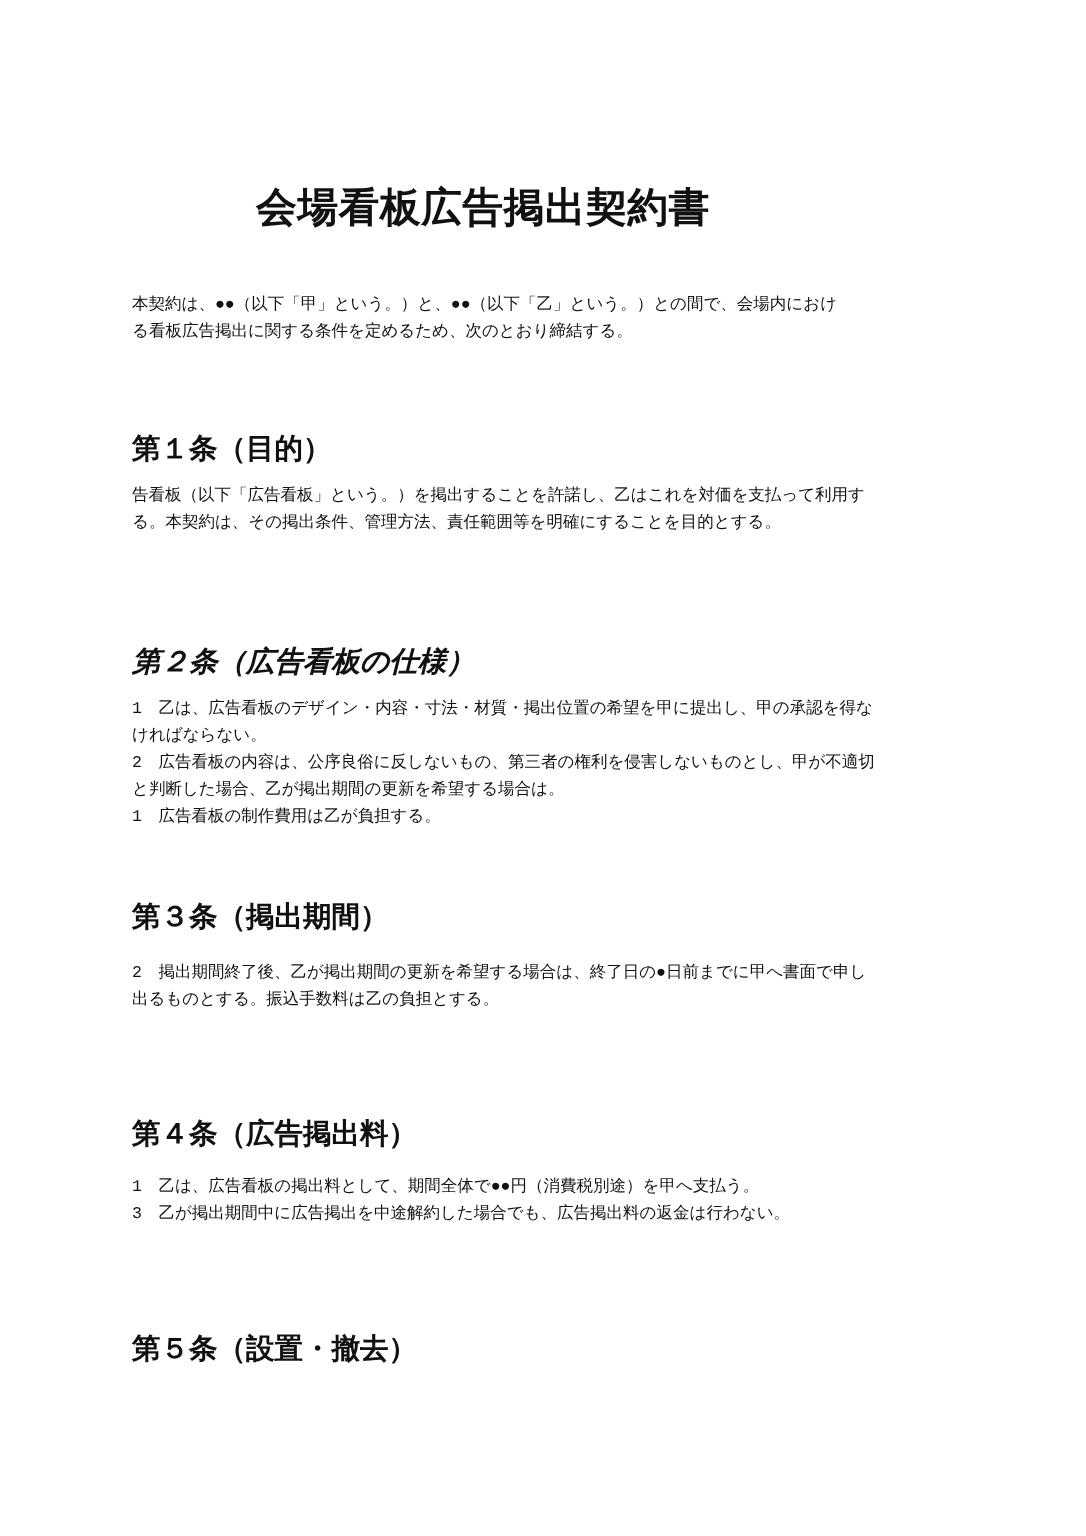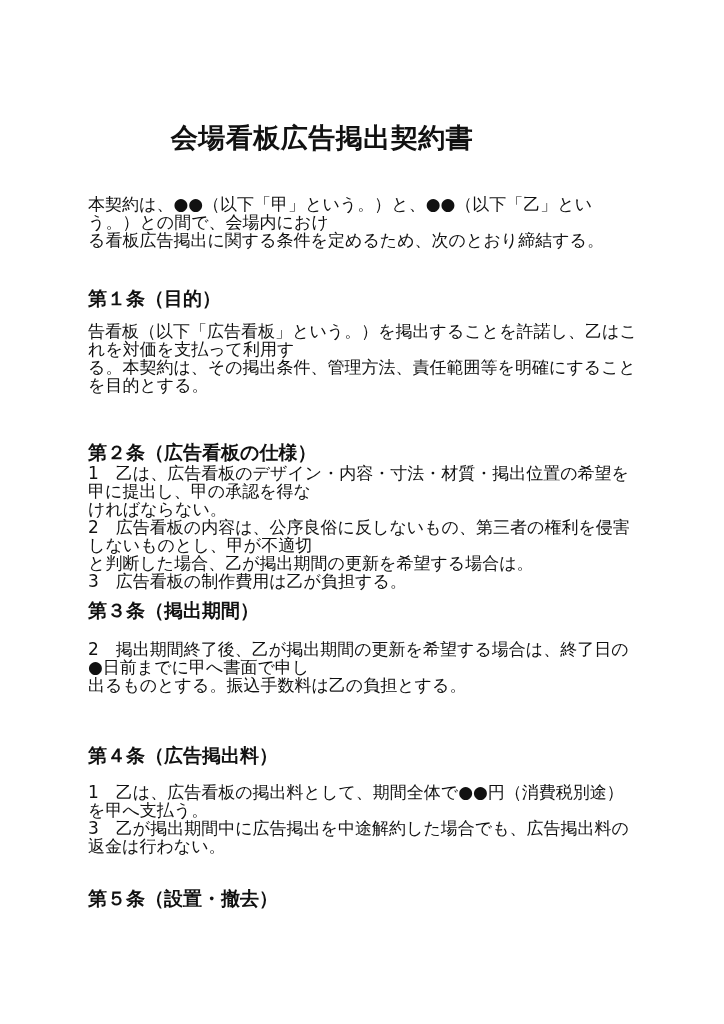--- a/index.html
+++ b/index.html
@@ -1,46 +1,46 @@
 <!DOCTYPE html>
 <html><head>
   <meta charset="utf-8">
   <style>
     html, body { margin: 0; padding: 0; background: #ffffff; }
     body { width: 724px; height: 1024px; position: relative; overflow: hidden;
       font-family: "DejaVu Sans", "Liberation Sans", sans-serif; color: #111; }
     .title { position: absolute; top: 120px; left: 0; width: 644px; text-align: center;
       font-size: 27px; font-weight: bold; letter-spacing: 0.5px; margin: 0; }
-    .para { position: absolute; left: 88px; width: 552px; font-size: 17px; line-height: 18px; margin: 0; }
+    .para { position: absolute; left: 88px; width: 552px; font-size: 11px; line-height: 18px; margin: 0; font-family: Liberation Mono, monospace; }
     .heading { position: absolute; left: 88px; font-size: 19px; font-weight: bold; margin: 0; }
     .line { display: block; white-space: pre-wrap; }
   </style>
 </head>
 <body>
 
 <h1 class="title">会場看板広告掲出契約書</h1>
 
 <div class="para" style="top:195px;">
   <span class="line">本契約は、●●（以下「甲」という。）と、●●（以下「乙」という。）との間で、会場内におけ</span>
   <span class="line">る看板広告掲出に関する条件を定めるため、次のとおり締結する。</span>
 </div>
 
 <h2 class="heading" style="top:286px;">第１条（目的）</h2>
 <div class="para" style="top:322px;">
   <span class="line">告看板（以下「広告看板」という。）を掲出することを許諾し、乙はこれを対価を支払って利用す</span>
   <span class="line">る。本契約は、その掲出条件、管理方法、責任範囲等を明確にすることを目的とする。</span>
 </div>
 
-<h2 class="heading" style="top:440px;">第２条（広告看板の仕様）</h2>
+<h2 class="heading" style="top:428px;font-style:italic;">第２条（広告看板の仕様）</h2>
 <div class="para" style="top:464px;">
   <span class="line">1　乙は、広告看板のデザイン・内容・寸法・材質・掲出位置の希望を甲に提出し、甲の承認を得な</span>
   <span class="line">ければならない。</span>
   <span class="line">2　広告看板の内容は、公序良俗に反しないもの、第三者の権利を侵害しないものとし、甲が不適切</span>
   <span class="line">と判断した場合、乙が掲出期間の更新を希望する場合は。</span>
-  <span class="line">3　広告看板の制作費用は乙が負担する。</span>
+  <span class="line">1　広告看板の制作費用は乙が負担する。</span>
 </div>
 
 <h2 class="heading" style="top:598px;">第３条（掲出期間）</h2>
 <div class="para" style="top:640px;">
   <span class="line">2　掲出期間終了後、乙が掲出期間の更新を希望する場合は、終了日の●日前までに甲へ書面で申し</span>
   <span class="line">出るものとする。振込手数料は乙の負担とする。</span>
 </div>
 
 <h2 class="heading" style="top:743px;">第４条（広告掲出料）</h2>
 <div class="para" style="top:783px;">

